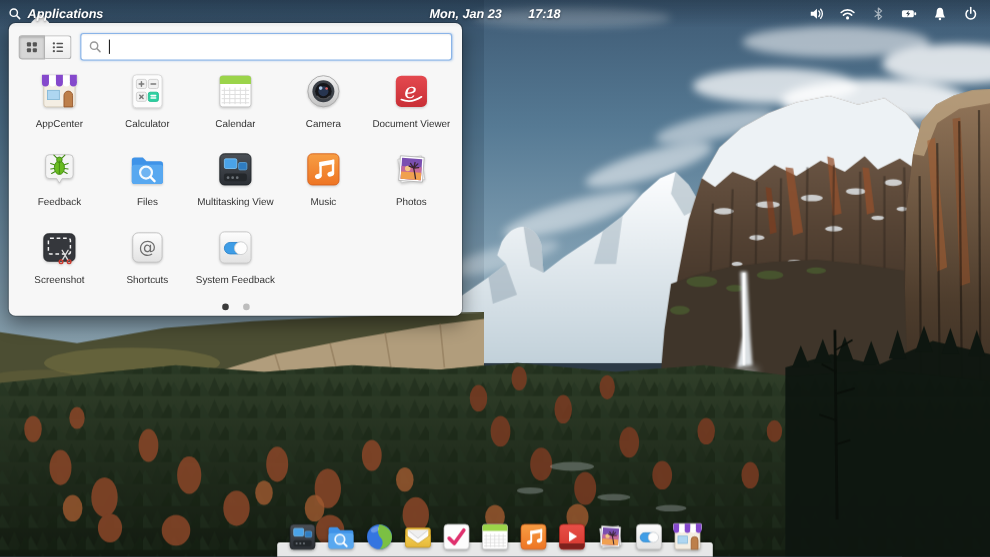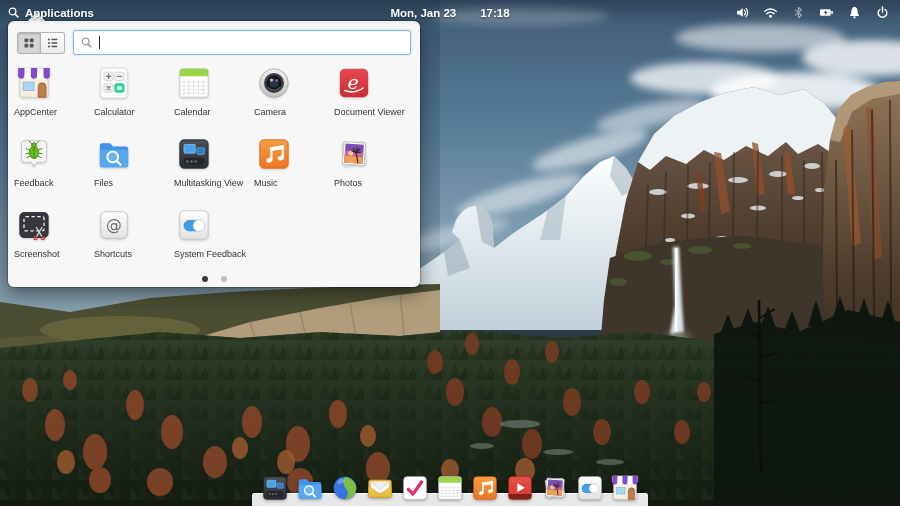--- a/index.html
+++ b/index.html
@@ -4,21 +4,21 @@
 <style>
   html,body{margin:0;padding:0;}
   body{width:900px;height:506px;overflow:hidden;position:relative;
        font-family:"Liberation Sans",sans-serif;background:#2c3a46;}
   .wp{position:absolute;inset:0;}
 
   
   .panel{position:absolute;top:0;left:0;right:0;height:25px;display:flex;align-items:center;
          color:#fff;font-size:11.5px;font-weight:700;z-index:6;
          background:linear-gradient(rgba(8,18,28,.30),rgba(8,18,28,0));
-         text-shadow:0 1px 2px rgba(0,0,0,.45);}
+         text-shadow:0 1px 2px rgba(0,0,0,.45);font-style:italic;}
   .panel-left{display:flex;align-items:center;gap:5px;padding-left:7px;cursor:default;}
   .panel-ic{width:13px;height:13px;display:block;}
   .panel-center{position:absolute;left:50%;transform:translateX(-50%);display:flex;gap:24px;}
   .panel-right{margin-left:auto;display:flex;align-items:center;gap:13px;padding-right:10px;}
   .panel-right .panel-ic{width:15px;height:15px;}
   .ind{display:flex;align-items:center;}
   .ind.dim{opacity:.55;}
 
   
   .launcher{position:absolute;left:8px;top:21px;width:412px;height:266px;background:#f7f7f7;
@@ -36,21 +36,21 @@
   .vt-ic{width:14px;height:14px;display:block;}
   .search-entry{flex:1;margin-left:8px;height:23px;background:#fff;border:1px solid #8ab4e8;
           border-radius:3px;display:flex;align-items:center;padding:0 6px;
           box-shadow:0 0 2px rgba(90,150,220,.45), inset 0 1px 1px rgba(0,0,0,.05);}
   .search-ic{width:13px;height:13px;color:#999;}
   .caret{width:1px;height:13px;background:#222;margin-left:6px;}
   .search-input{border:none;outline:none;flex:1;font-size:12px;background:transparent;
           font-family:"Liberation Sans",sans-serif;}
 
   .app-grid{display:grid;grid-template-columns:repeat(5,80px);padding:2px 6px 0;}
-  .app-tile{width:80px;height:71px;display:flex;flex-direction:column;align-items:flex-start;border-radius:4px;}
+  .app-tile{width:80px;height:71px;display:flex;flex-direction:column;align-items:center;border-radius:4px;}
   .app-ic{width:40px;height:40px;margin-top:3px;filter:drop-shadow(0 1px 1px rgba(0,0,0,.18));}
   .app-label{font-size:9px;color:#333;margin-top:4px;max-width:78px;white-space:nowrap;
              overflow:hidden;text-align:center;}
   .pager{display:flex;justify-content:center;gap:13px;margin-top:3px;}
   .dot{width:6px;height:6px;border-radius:50%;}
   .dot.active{background:#3a3a3a;}
   .dot.rest{background:#bdbdbd;}
 
   
   .dock{position:absolute;bottom:0;left:50%;transform:translateX(-50%);z-index:6;}

